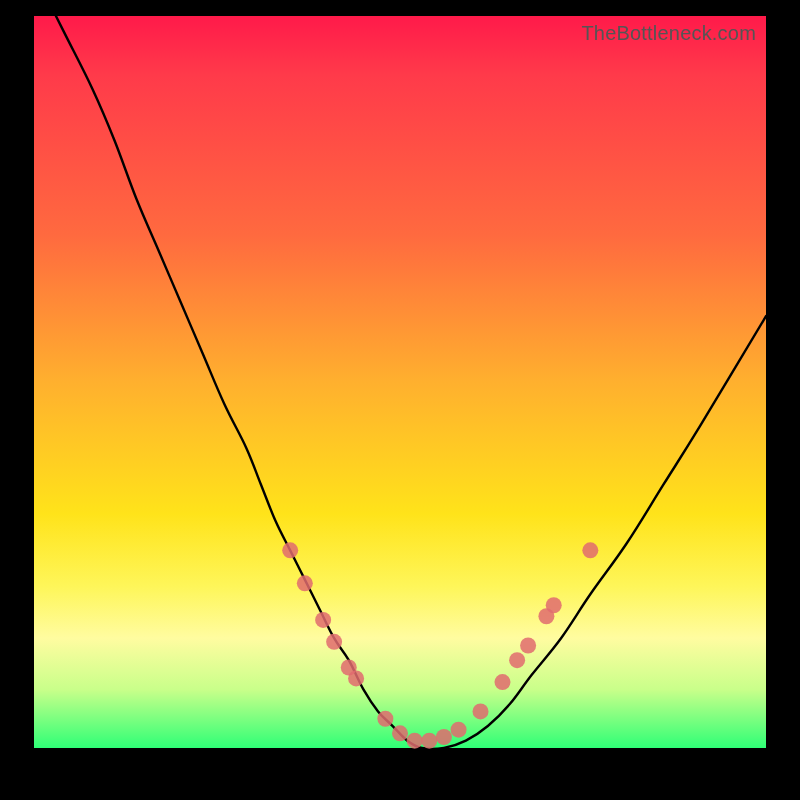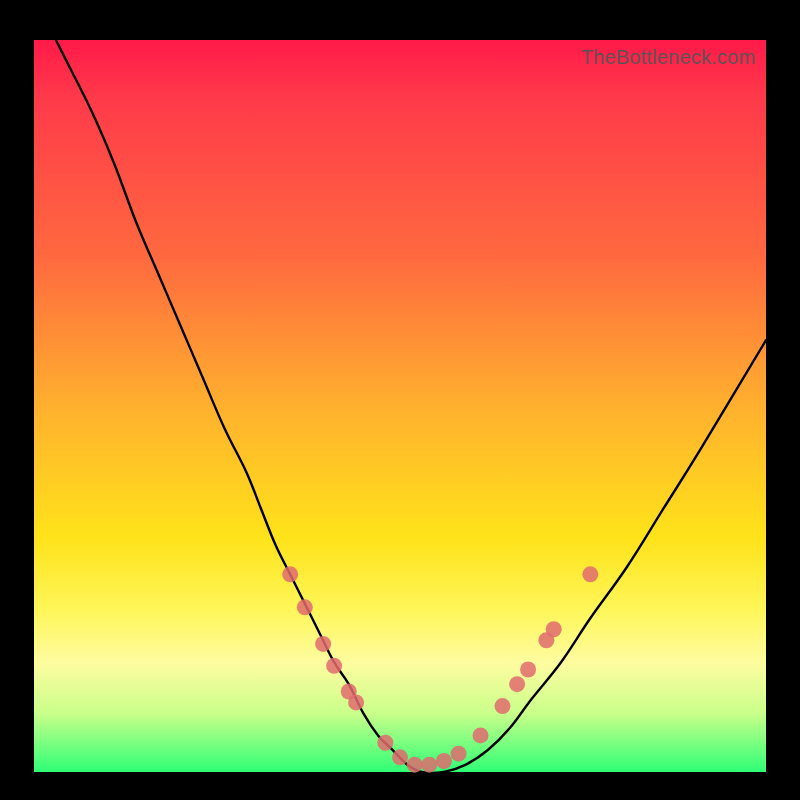--- a/index.html
+++ b/index.html
@@ -13,21 +13,21 @@
   }
   .stage {
     position: relative;
     width: 800px;
     height: 800px;
     background: #000;
   }
   .plot {
     position: absolute;
     left: 34px;
-    top: 40px;
+    top: 16px;
     width: 732px;
     height: 732px;
     
     background: linear-gradient(
       to bottom,
       #ff1a4a 0%,
       #ff3a4a 8%,
       #ff6a3f 30%,
       #ffb02e 50%,
       #ffe31a 68%,

